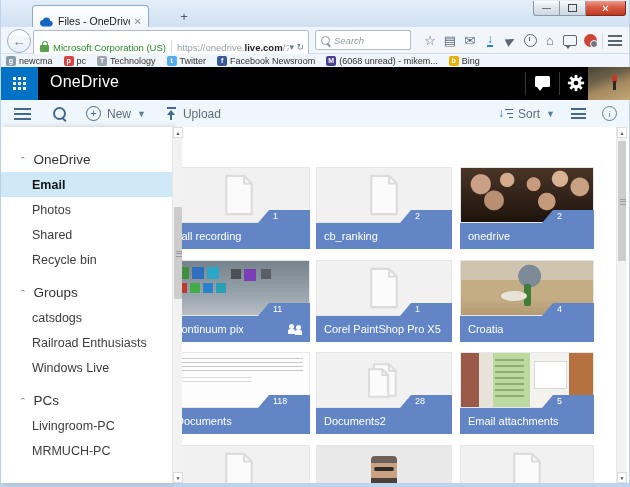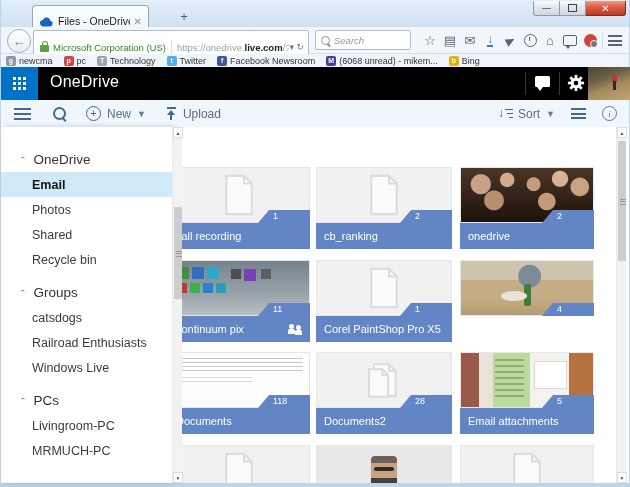--- a/index.html
+++ b/index.html
@@ -396,20 +396,23 @@
             <path d="M26 1.5v9h9" fill="none" stroke="#dcdcdc" stroke-width="2.5"></path>
           </svg>
         </div>
         <div class="band">
           <span class="bname">Corel PaintShop Pro X5</span>
         </div>
         <div class="cbadge">1</div>
       </div>
       <div class="tile" style="left: 459px; top: 133px; width: 134px;">
         <div class="thumb t-croatia"></div>
+        <div class="band">
+          <span class="bname">Croatia</span>
+        </div>
         <div class="cbadge">4</div>
       </div>
       <div class="tile" style="left: 167px; top: 225px; width: 142px;">
         <div class="thumb t-docprev"></div>
         <div class="band">
           <span class="bname">Documents</span>
         </div>
         <div class="cbadge">118</div>
       </div>
       <div class="tile" style="left: 315px; top: 225px; width: 136px;">

